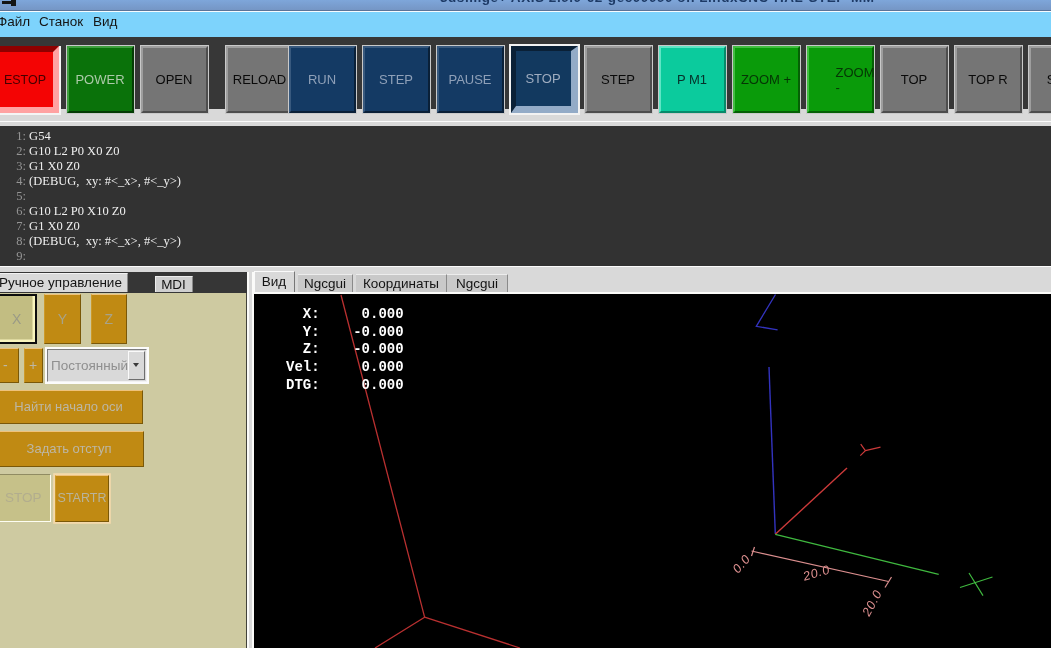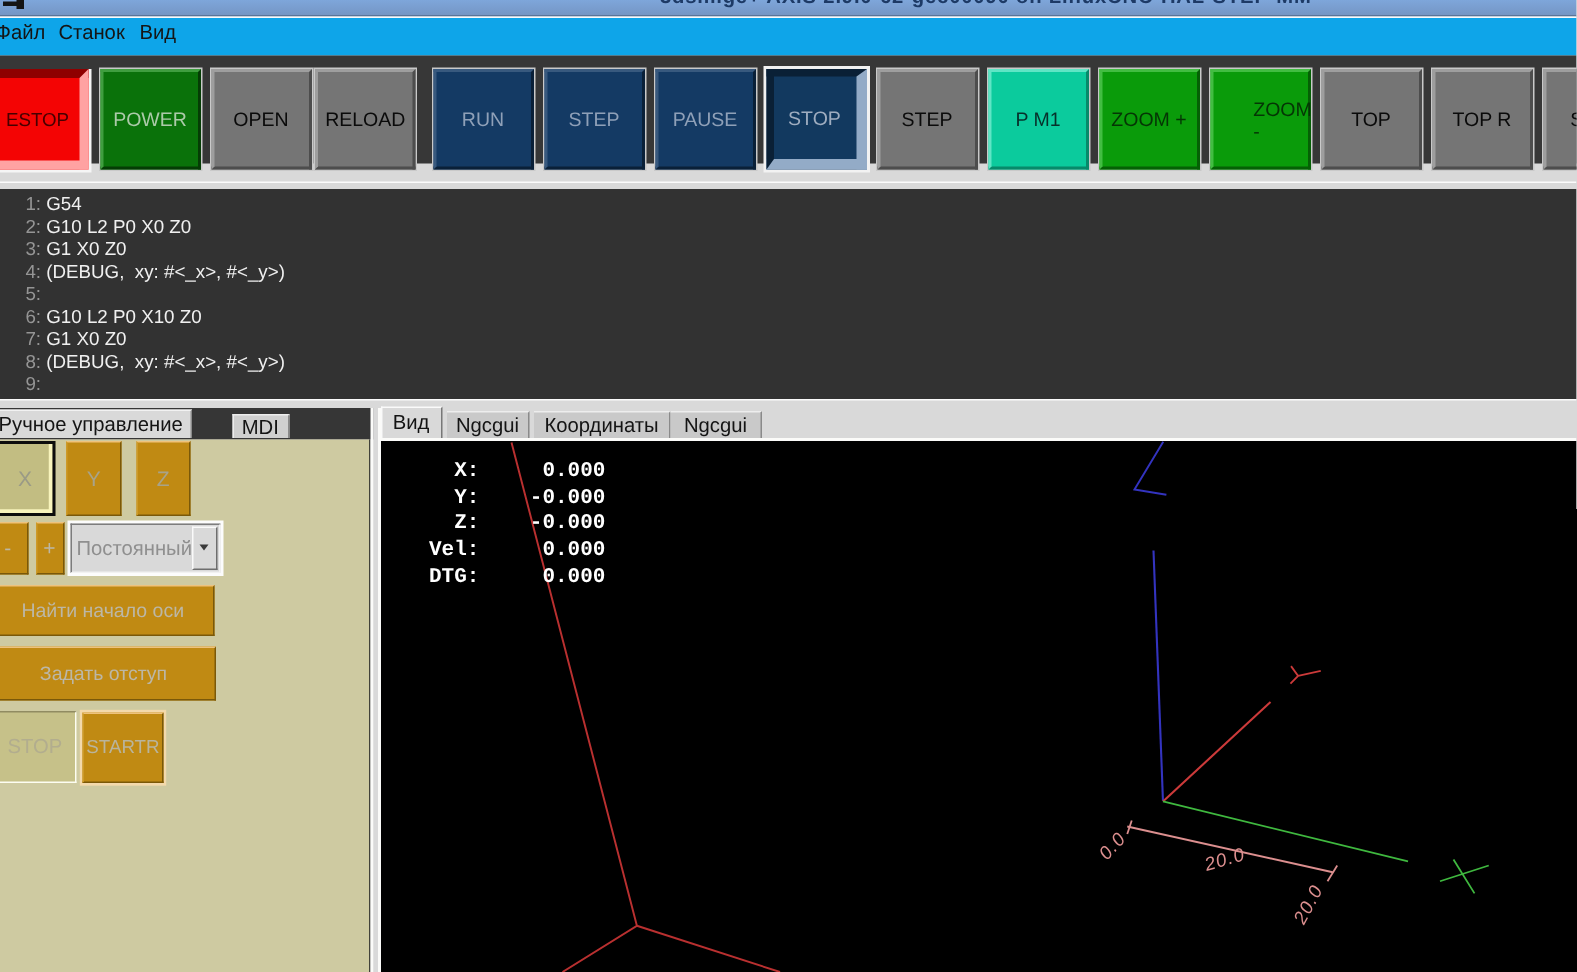--- a/index.html
+++ b/index.html
@@ -8,35 +8,35 @@
   .abs{position:absolute;}
   
   #titlebar{left:0;top:0;width:1051px;height:9.5px;overflow:hidden;
     background:linear-gradient(#7ea6da,#7596c5);border-bottom:1px solid #5a7498;}
   #titlewhite{left:0;top:10.5px;width:1051px;height:1.5px;background:#f6fbff;}
   #titletext{position:absolute;left:440px;top:-10.5px;font-size:13.5px;font-weight:bold;
     color:#1d3a66;letter-spacing:0.55px;white-space:nowrap;}
   #ticon{left:2px;top:1px;width:13px;height:2.5px;background:#151515;}
   #ticon2{left:11px;top:0;width:5px;height:5.5px;background:#151515;}
   
-  #menubar{left:0;top:12px;width:1051px;height:25px;background:#0ea5e9;}
+  #menubar{left:0;top:12px;width:1051px;height:25px;background:#7dd3fc;}
   .menuitem{position:absolute;top:1.5px;font-size:13.5px;color:#151515;}
   
   #toolbar{left:0;top:37px;width:1051px;height:72px;background:#373737;}
   .tb{position:absolute;top:9px;width:67px;height:67px;box-sizing:border-box;
       display:flex;align-items:center;justify-content:center;
       font-size:13px;box-shadow:0 0 0 1px #c9c9c9;}
   .tb.gray{background:#757575;border:2px solid;border-color:#9e9e9e #4d4d4d #4d4d4d #9e9e9e;color:#0a0a0a;}
   .tb.navy{background:#143a64;border:2px solid;border-color:#38597e #0a2038 #0a2038 #38597e;color:#8fa0b8;}
   
   .sep{left:0;width:1051px;background:#d9d9d9;border-top:1.5px solid #fbfbfb;}
   
   #gcode{left:0;top:126px;width:1051px;height:139.5px;background:#323232;}
   #gcode pre{margin:0;position:absolute;left:10px;top:3px;
-    font-family:Liberation Sans, sans-serif;font-size:12.5px;line-height:15px;color:#f0f0f0;}
+    font-family:Liberation Serif, serif;font-size:12.5px;line-height:15px;color:#f0f0f0;}
   #gcode pre span{color:#959595;}
   
   #lefttabs{left:0;top:272px;width:248.8px;height:21px;background:#363636;}
   #panel{left:0;top:292.9px;width:245.8px;height:355.1px;background:#cecaa1;}
   #sashd{left:245.8px;top:292.9px;width:1.6px;height:355.1px;background:#42423a;}
   #sashw{left:247.4px;top:272px;width:1.4px;height:376px;background:#fbfbf9;}
   #sashg{left:248.8px;top:272px;width:2.8px;height:376px;background:#d9d9d9;}
   #sashw2{left:251.6px;top:272px;width:2.2px;height:376px;background:#fbfbf9;}
   #glwhite{left:253.8px;top:292.3px;width:797.2px;height:1.9px;background:#fbfbf9;}
   #gl{left:253.8px;top:294.2px;width:797.2px;height:353.8px;background:#000;overflow:hidden;}
@@ -59,21 +59,21 @@
 <div class="abs" id="ticon2"></div>
   <div class="abs" id="menubar">
     <span class="menuitem" style="left:-3px;">Файл</span>
     <span class="menuitem" style="left:39px;">Станок</span>
     <span class="menuitem" style="left:93px;">Вид</span>
   </div>
   <div class="abs" id="toolbar">
     <div class="tb" id="estop" style="left:-8.5px;background:#f40404;border:6px solid;border-color:#8f0000 #ffa2a2 #ffa2a2 #8f0000;box-shadow:1px 1px 0 1px #f5f5f5;color:#460000;font-size:12.5px;">ESTOP</div>
     <div class="tb" id="power" style="left:66.5px;background:#0a720a;border:2px solid;border-color:#3f9e3f #053c05 #053c05 #3f9e3f;color:#accaa9;">POWER</div>
     <div class="tb gray" style="left:140.5px;">OPEN</div>
-    <div class="tb gray" style="left:210px;">RELOAD</div>
+    <div class="tb gray" style="left:226px;">RELOAD</div>
     <div class="tb navy" style="left:362.5px;">STEP</div>
     <div class="tb navy" style="left:288.5px;">RUN</div>
     <div class="tb navy" style="left:436.5px;">PAUSE</div>
     <div class="tb" id="stopbtn" style="left:510.5px;background:#12395f;border-style:solid;border-width:5px 7px 7px 5px;border-color:#0a2036 #93abc7 #93abc7 #0a2036;box-shadow:0 0 0 2px #f2f2f2;color:#9fadc0;">STOP</div>
     <div class="tb gray" style="left:584.5px;">STEP</div>
     <div class="tb" style="left:658.5px;background:#0bcb9d;border:2px solid;border-color:#5fe5c5 #078a6a #078a6a #5fe5c5;color:#07302a;">P M1</div>
     <div class="tb" style="left:732.5px;background:#0a9b0a;border:2px solid;border-color:#42bd42 #056005 #056005 #42bd42;color:#053505;">ZOOM +</div>
     <div class="tb" style="left:806.5px;background:#0a9b0a;border:2px solid;border-color:#42bd42 #056005 #056005 #42bd42;color:#053505;padding-left:30px;">ZOOM -</div>
     <div class="tb gray" style="left:880.5px;text-align:center;">TOP</div>
     <div class="tb gray" style="left:954.5px;">TOP R</div>

